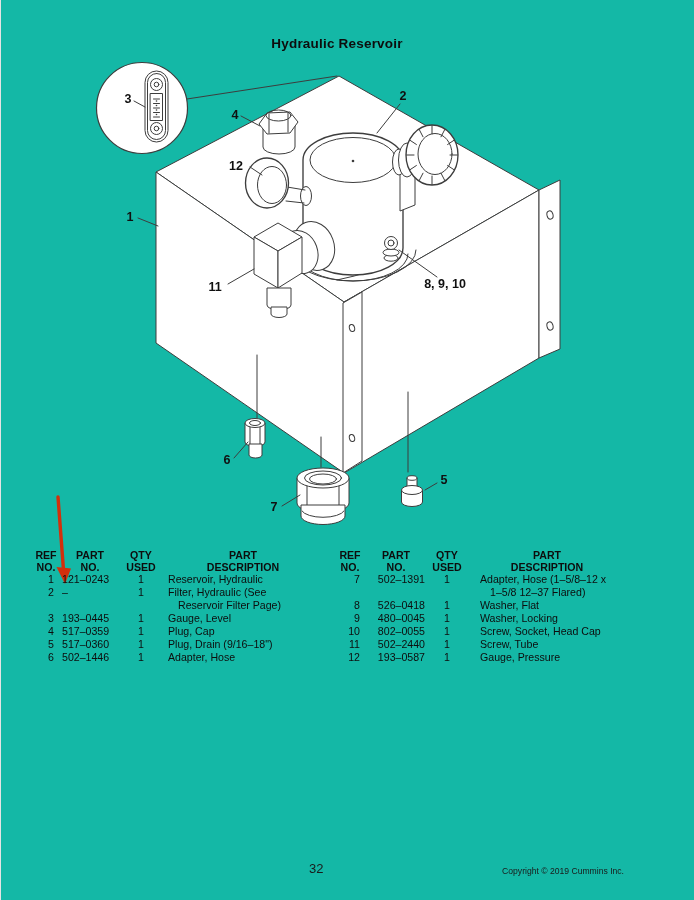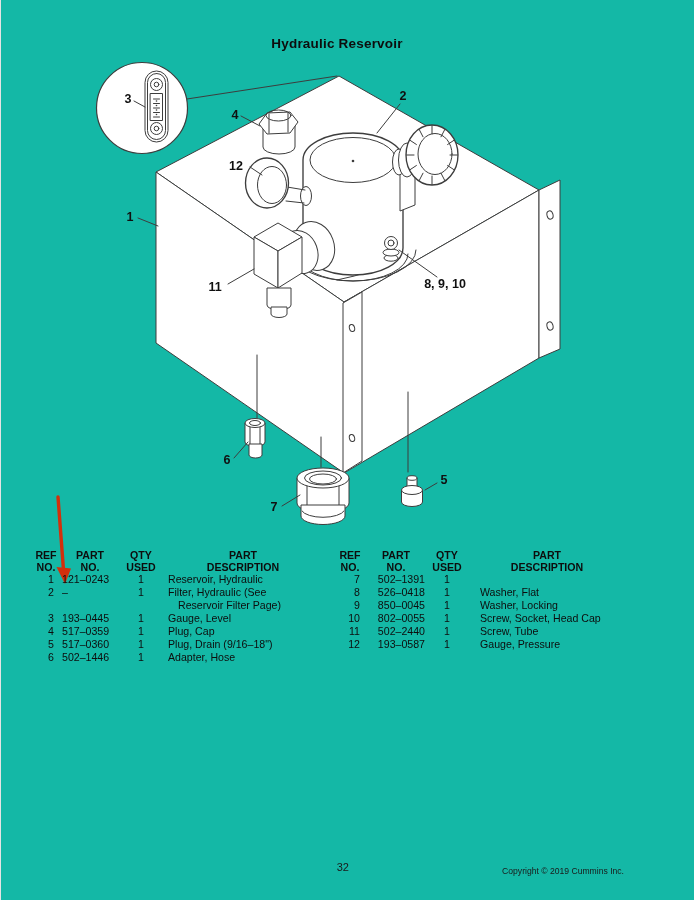--- a/index.html
+++ b/index.html
@@ -33,22 +33,22 @@
   .c-ref{text-align:right; padding-right:7px;}
   .c-qty{text-align:center;}
   .ptable-left .c-part{padding-left:1px;}
   .ptable-left .c-desc{padding-left:5px;}
   .ptable-right .c-part{padding-left:7px;text-align:right;}
   .ptable-right .c-desc{padding-left:11px;}
   .c-dash{padding-left:15px;}
   .desc2{padding-left:10px;}
   .hl{background:var(--highlight_bg); color:var(--highlight_text);}
   
-  .page-number{position:absolute; top:861px; left:308px; width:40px; text-align:right;
-    font-size:11px; z-index:2; color:#1a1a1a;}
+  .page-number{position:absolute; top:861px; left:308px; width:40px; text-align:left;
+    font-size:13px; z-index:2; color:#1a1a1a;}
   .copyright{position:absolute; top:866px; right:71px; font-size:8.6px; z-index:2; color:#1a1a1a;margin-left:8px;}
 </style>
 </head>
 <body>
 
 <div class="page">
 
   <div class="page-title">Hydraulic Reservoir</div>
 
   <svg class="diagram-svg" viewBox="0 0 694 900">
@@ -296,30 +296,34 @@
         </div>
       <div>
           <div>PART</div>
           <div>DESCRIPTION</div>
         </div>
     </div>
     <div class="prow">
       <div class="c-ref">7</div>
       <div class="c-part">502–1391</div>
       <div class="c-qty">1</div>
+      <div class="c-desc">
+          <div>Adapter, Hose (1–5/8–12 x</div>
+          <div class="desc2">1–5/8 12–37 Flared)</div>
+        </div>
     </div>
     <div class="prow">
       <div class="c-ref">8</div>
       <div class="c-part">526–0418</div>
       <div class="c-qty">1</div>
       <div class="c-desc">Washer, Flat</div>
     </div>
     <div class="prow">
       <div class="c-ref">9</div>
-      <div class="c-part">850–0045</div>
+      <div class="c-part">480–0045</div>
       <div class="c-qty">1</div>
       <div class="c-desc">Washer, Locking</div>
     </div>
     <div class="prow">
       <div class="c-ref">10</div>
       <div class="c-part">802–0055</div>
       <div class="c-qty">1</div>
       <div class="c-desc">Screw, Socket, Head Cap</div>
     </div>
     <div class="prow">

